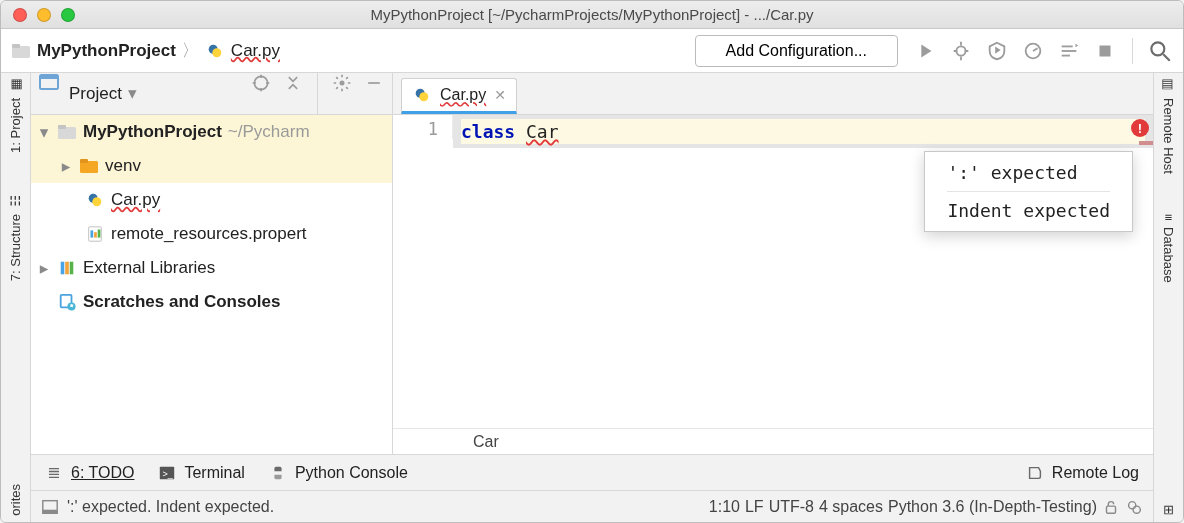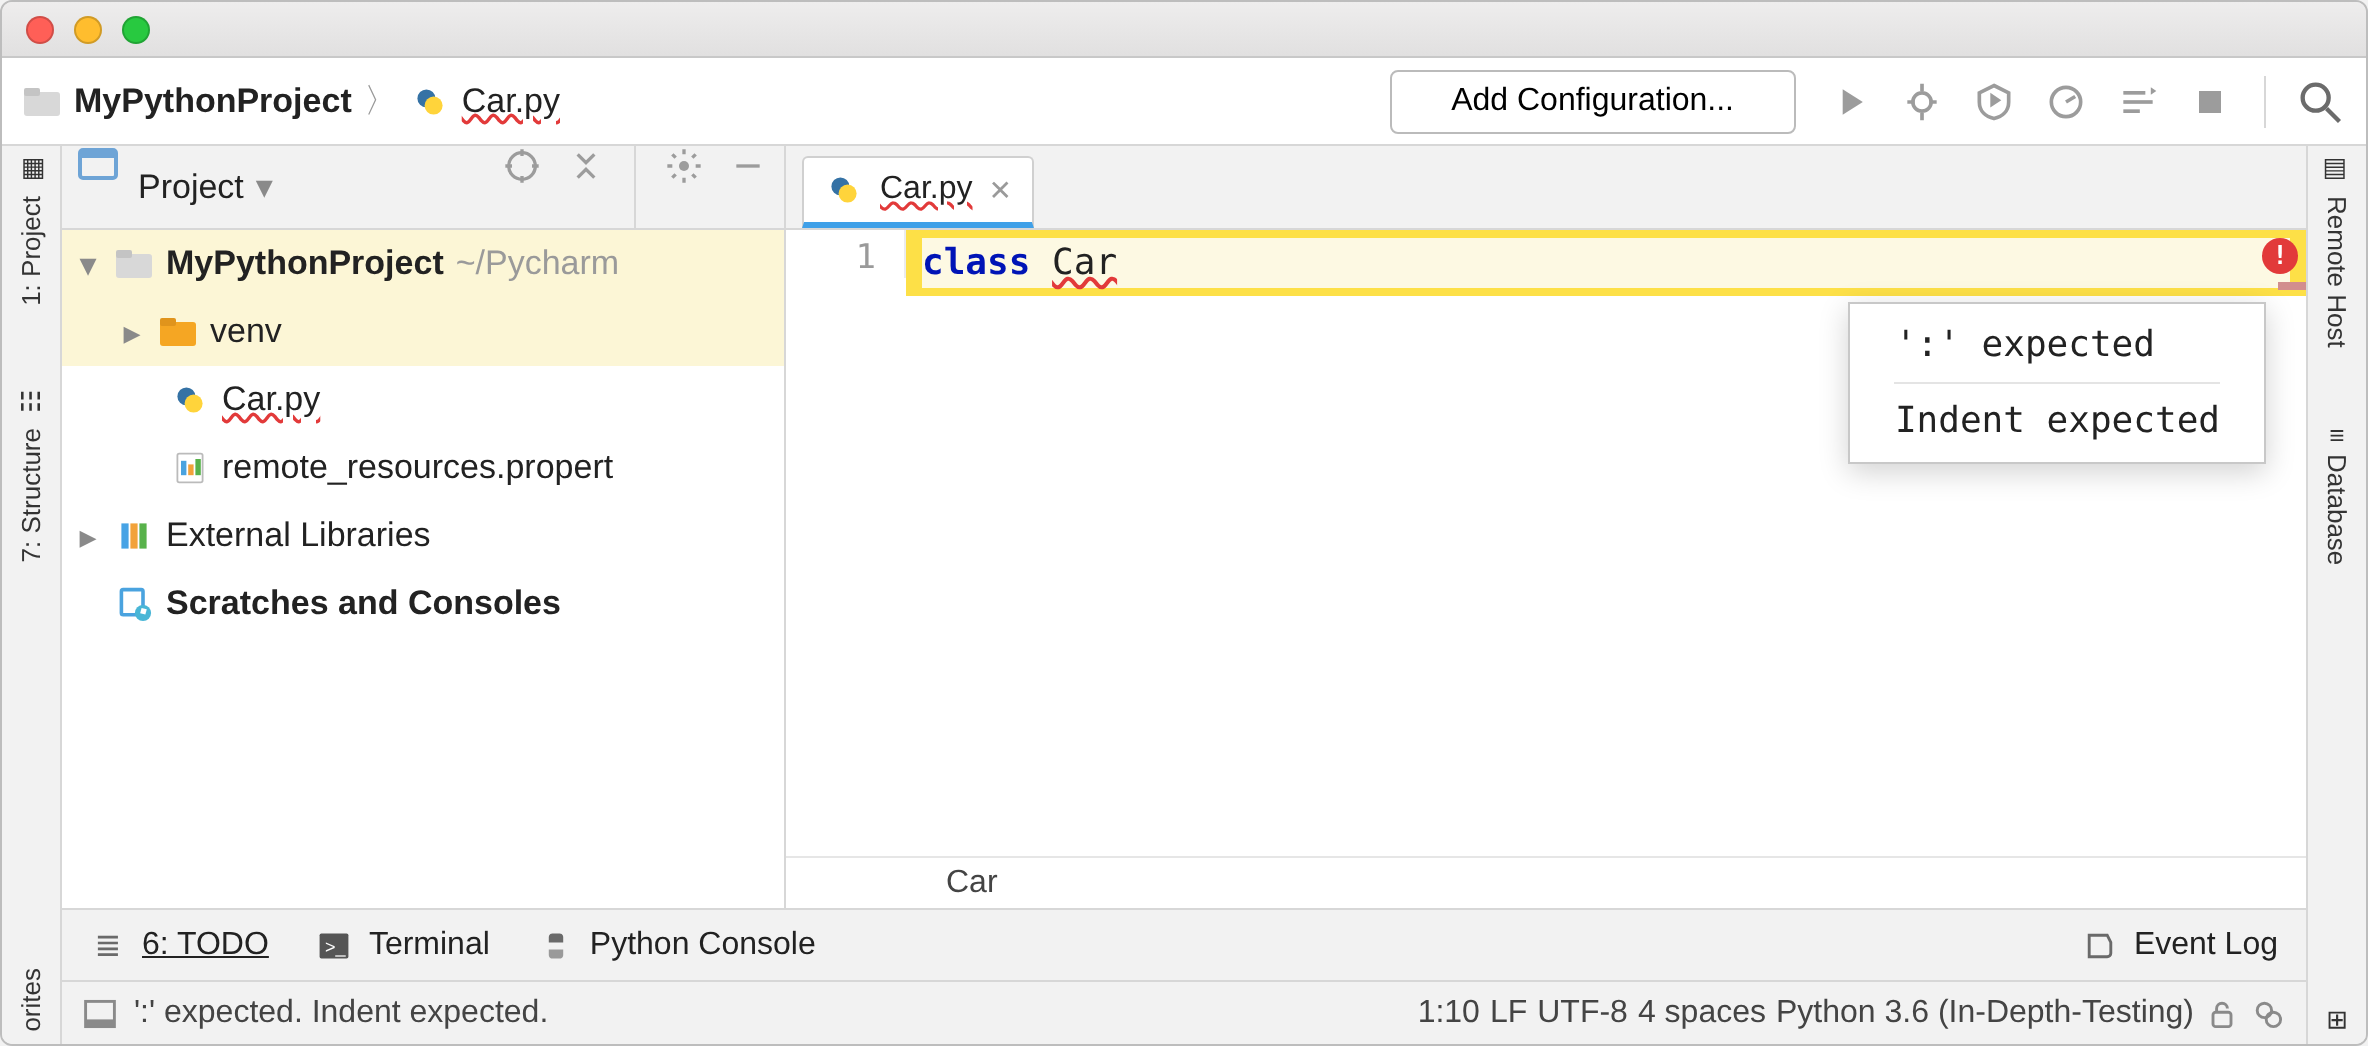--- a/index.html
+++ b/index.html
@@ -49,21 +49,21 @@
   .tree .row .muted{color:#9a9a9a;}
   .tree .row .name.bold{font-weight:700;}
   .tree .ind1{padding-left:28px;}
   .tree .ind2{padding-left:54px;}
   .tree .ind0{padding-left:6px;}
   .folder-ico, .pyfile-ico, .propfile-ico, .lib-ico, .scratch-ico, .proj-ico { width:20px;height:18px; display:inline-flex; align-items:center; justify-content:center;}
   .folder-ico svg, .pyfile-ico svg, .propfile-ico svg, .proj-ico svg, .lib-ico svg, .scratch-ico svg{width:100%;height:100%;}
   .editor{flex:1; display:flex; flex-direction:column; background:#fff; position:relative; min-width:0;}
   .editor-line{display:flex; align-items:flex-start; height:100%;}
   .gutter{width:60px; border-right:1px solid #ececec; color:#9a9a9a; font-family:Menlo,Consolas,monospace; font-size:17px; padding-top:4px; text-align:right; padding-right:14px; background:#fff;}
-  .code{flex:1; font-family:Menlo,Consolas,monospace; font-size:18px; padding:4px 8px; position:relative; background:#fde047;}
+  .code{flex:1; font-family:Menlo,Consolas,monospace; font-size:18px; padding:4px 8px; position:relative; background:#e5e5e5;}
   .code .current{background:#fdf9e3; display:inline-block; width:100%; padding:2px 0;}
   .kw{color:#0014b6; font-weight:600;}
   .errunder{ text-decoration: underline wavy #e23a3a; text-decoration-thickness:2px;}
   .err-stripe{position:absolute; top:4px; right:4px;}
   .err-stripe .bang{width:18px;height:18px; background:#e23a3a; color:#fff; border-radius:50%; font-size:13px; display:flex;align-items:center;justify-content:center;font-weight:700;}
   .err-mark{position:absolute; top:26px; right:0; width:14px; height:4px; background:#d28e8e;}
   .tooltip{position:absolute; top:36px; right:20px; background:#fff; border:1px solid #c8c8c8; box-shadow:0 4px 14px rgba(0,0,0,.18); padding:10px 22px; font-size:18px;}
   .tooltip .t1{border-bottom:1px solid #e4e4e4; padding-bottom:8px; margin-bottom:8px;}
   .crumbbar{height:28px; border-top:1px solid #e6e6e6; display:flex; align-items:center; padding-left:80px; font-size:16px; color:#444; background:#fff;}
   
@@ -79,20 +79,21 @@
 </head>
 <body>
 <div class="window">
 
 <div class="titlebar">
   <div class="traffic">
     <div class="dot red"></div>
     <div class="dot yellow"></div>
     <div class="dot green"></div>
   </div>
+  <div class="title">MyPythonProject [~/PycharmProjects/MyPythonProject] - .../Car.py</div>
 </div>
 
 <div class="navbar">
   <div class="breadcrumb">
     <span class="proj-ico">
       <svg viewBox="0 0 20 18">
             <rect x="1" y="4" width="18" height="12" rx="1.5" fill="#d8d8d8"></rect>
             <rect x="1" y="2" width="8" height="4" rx="1" fill="#c4c4c4"></rect>
           </svg>
     </span>
@@ -342,21 +343,21 @@
               </svg>
             </span>
         <span>Python Console</span>
       </span>
       <span class="right icon-btn">
         <span class="mono-ico">
               <svg viewBox="0 0 20 20">
                 <path d="M4 4h10l2 4v6a2 2 0 0 1-2 2H4z" fill="none" stroke="#6a6a6a" stroke-width="1.6"></path>
               </svg>
             </span>
-        <span>Event Log</span>
+        <span>Remote Log</span>
       </span>
     </div>
 
     <div class="statusbar">
       <span class="mono-ico">
             <svg viewBox="0 0 20 20">
               <rect x="2" y="3" width="16" height="14" fill="none" stroke="#8a8a8a" stroke-width="1.6"></rect>
               <rect x="2" y="13" width="16" height="4" fill="#8a8a8a"></rect>
             </svg>
           </span>

